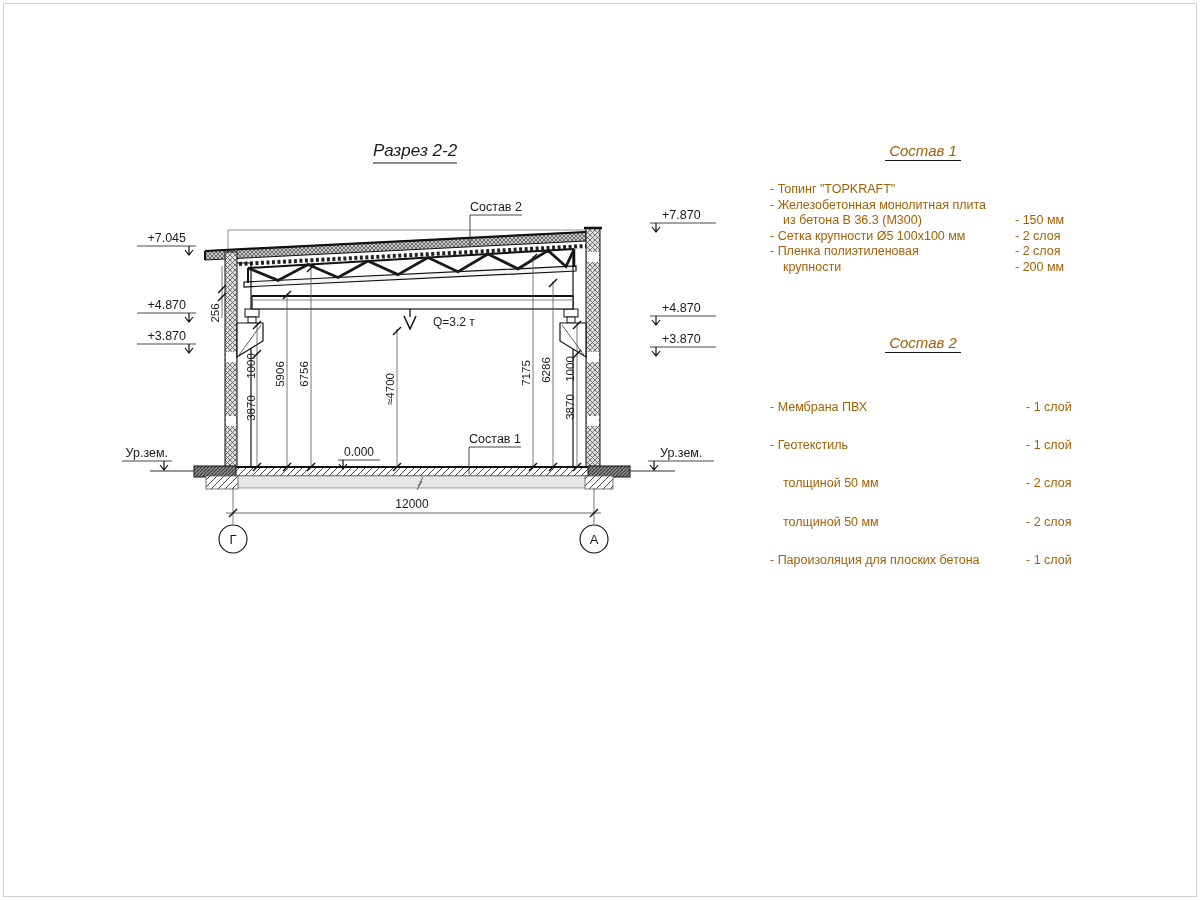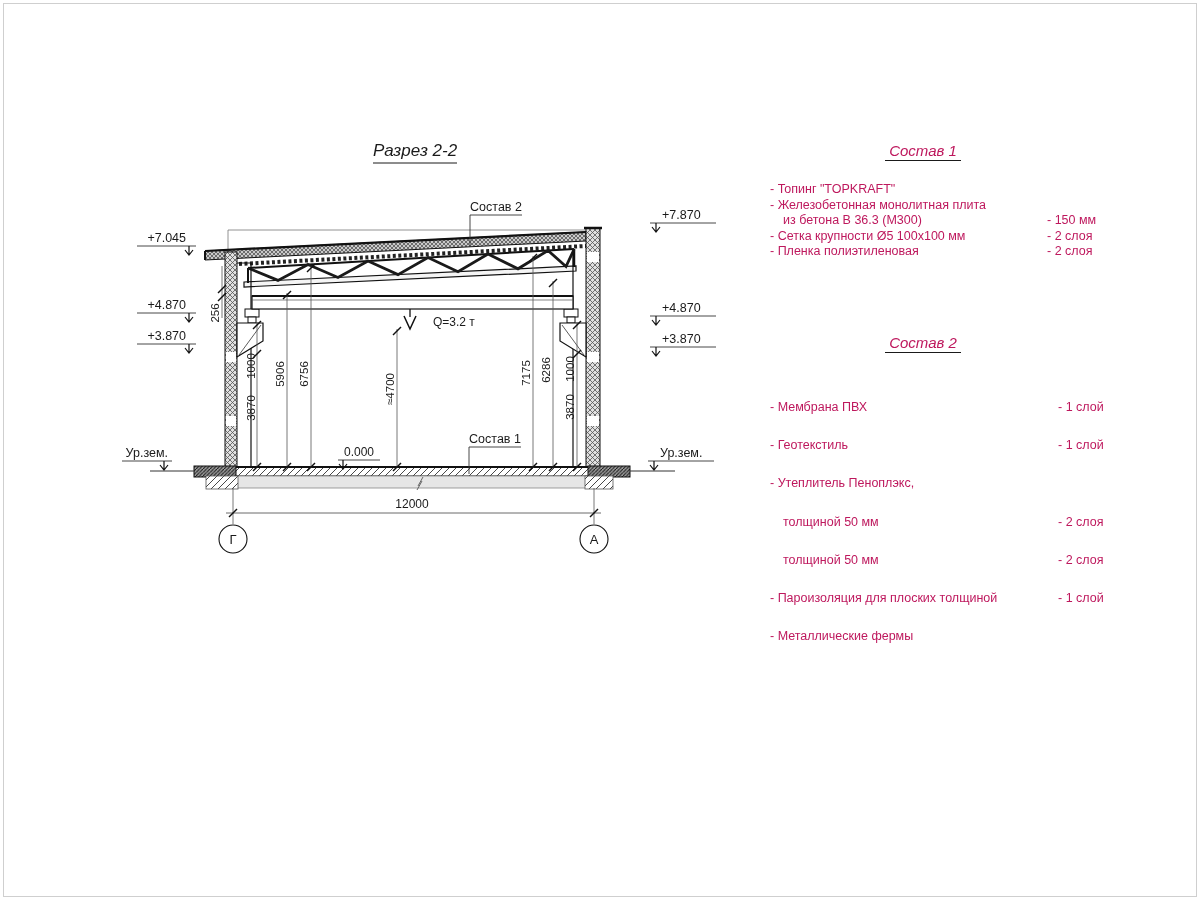--- a/index.html
+++ b/index.html
@@ -1,31 +1,31 @@
 <!DOCTYPE html>
 <html><head>
 <meta charset="utf-8">
 <style>
   html,body{margin:0;padding:0;background:#fff;}
   .page{position:relative;width:1200px;height:900px;background:#ffffff;overflow:hidden;
-        font-family:"Liberation Sans", sans-serif;color:#be185d;}
+        font-family:"Liberation Sans", sans-serif;color:#a16207;}
   .frame{position:absolute;inset:3px;border:1px solid #cfcfcf;pointer-events:none;}
   svg{position:absolute;left:0;top:0;}
   svg text{font-family:"Liberation Sans", sans-serif;fill:#1a1a1a;}
   .spec{position:absolute;width:336px;}
   .spec-title{text-align:center;padding-right:30px;font-size:15px;font-style:italic;}
   .spec-title span{border-bottom:1px solid #1a1a1a;padding:0 4px 1px 4px;}
   .spec-rows{margin-top:0;}
   .spec-row{display:flex;align-items:baseline;font-size:12.5px;}
   .s1 .spec-row{line-height:15.5px;}
   .s2 .spec-row{line-height:15.2px;}
   .spec-row .desc{flex:0 0 auto;width:245px;box-sizing:border-box;}
   .s2 .spec-row .desc{width:256px;margin-top:23px;}
   .spec-row .desc.indent{padding-left:13px;}
-  .spec-row .val{white-space:nowrap;margin-left:32px;}
+  .spec-row .val{white-space:nowrap;}
 </style>
 </head>
 <body>
 
 <div class="page">
   <div class="frame"></div>
 
   <svg width="1200" height="900" viewBox="0 0 1200 900">
     <defs>
       <pattern id="wallHatch" width="5" height="5" patternUnits="userSpaceOnUse">
@@ -255,49 +255,45 @@
           <div class="val">- 150 мм</div>
         </div>
         <div class="spec-row">
           <div class="desc">- Сетка крупности Ø5 100x100 мм</div>
           <div class="val">- 2 слоя</div>
         </div>
         <div class="spec-row">
           <div class="desc">- Пленка полиэтиленовая</div>
           <div class="val">- 2 слоя</div>
         </div>
+        <div class="spec-row">
+          <div class="desc indent">крупности</div>
+          <div class="val">- 200 мм</div>
+        </div>
       </div>
   </div>
 
   <div class="spec s2" style="left:770px;top:334px;">
     <div class="spec-title"><span>Состав 2</span></div>
     <div class="spec-rows" style="margin-top:26px;">
         <div class="spec-row">
           <div class="desc">- Мембрана ПВХ</div>
           <div class="val">- 1 слой</div>
         </div>
         <div class="spec-row">
           <div class="desc">- Геотекстиль</div>
           <div class="val">- 1 слой</div>
         </div>
         <div class="spec-row">
-          <div class="desc">- Утеплитель Пеноплэкс,</div>
-          <div class="val"></div>
-        </div>
-        <div class="spec-row">
           <div class="desc indent">толщиной 50 мм</div>
           <div class="val">- 2 слоя</div>
         </div>
         <div class="spec-row">
           <div class="desc indent">толщиной 50 мм</div>
           <div class="val">- 2 слоя</div>
         </div>
         <div class="spec-row">
-          <div class="desc">- Пароизоляция для плоских толщиной</div>
+          <div class="desc">- Пароизоляция для плоских бетона</div>
           <div class="val">- 1 слой</div>
-        </div>
-        <div class="spec-row">
-          <div class="desc">- Металлические фермы</div>
-          <div class="val"></div>
         </div>
       </div>
   </div>
 </div>
 
 </body></html>

